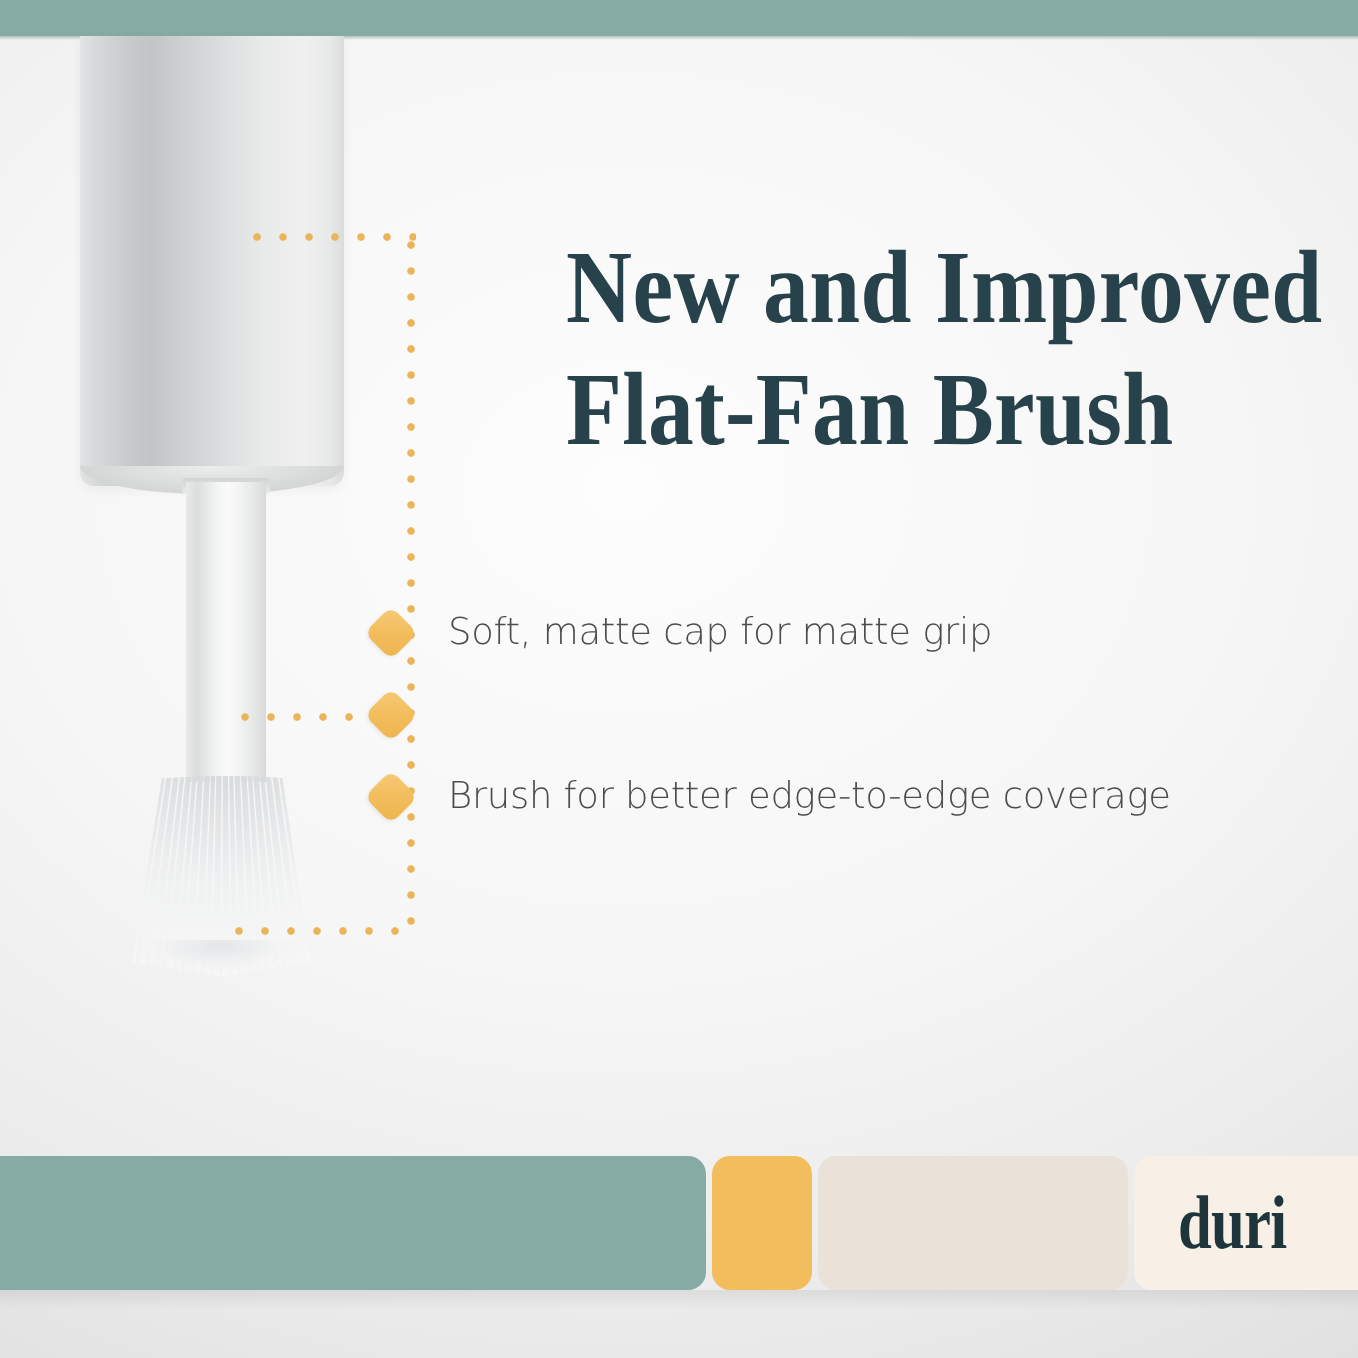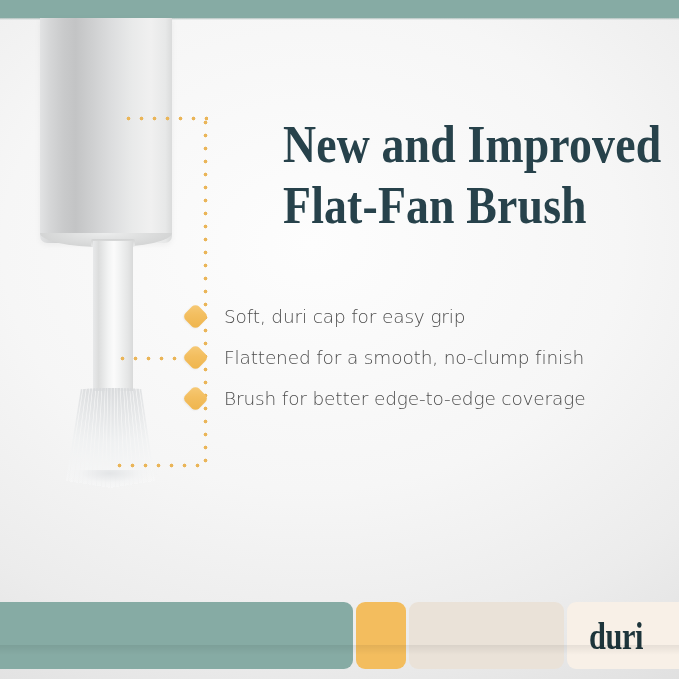--- a/index.html
+++ b/index.html
@@ -106,21 +106,21 @@
     margin-left:19px;
     font-family:"DejaVu Sans", sans-serif;
     font-weight:300;
     font-size:18.5px;
     color:#4c4c4c;
     letter-spacing:-.15px;
     white-space:nowrap;
   }
 
   
-  .bottom-bar{position:absolute;left:0;top:578px;width:679px;height:50px;margin-top:24px;}
+  .bottom-bar{position:absolute;left:0;top:578px;width:679px;height:50px;}
   .seg{position:absolute;top:0;height:67px;border-radius:9px;}
   .seg-green{left:-12px;width:365px;background:#86aba4;}
   .seg-amber{left:356px;width:50px;background:#f3bd5e;}
   .seg-cream{left:409px;width:155px;background:#eae2d8;}
   .seg-logo{
     left:567px;width:124px;background:#f8f0e7;
     display:flex;align-items:center;justify-content:flex-start;
   }
   .logo-text{
     margin-left:22px;
@@ -228,25 +228,24 @@
   <div class="dots-h" style="left:113px;top:463px;width:94px;"></div>
 
   <div class="headline">
     <span class="l">New and Improved</span>
     <span class="l">Flat-Fan Brush</span>
   </div>
 
   <div class="bullets">
     <div class="bullet">
       <span class="diamond"></span>
-      <span class="bullet-text">Soft, duri cap for easy grip</span>
+      <span class="bullet-text">Soft, matte cap for matte grip</span>
     </div>
     <div class="bullet">
       <span class="diamond"></span>
-      <span class="bullet-text">Flattened for a smooth, no-clump finish</span>
     </div>
     <div class="bullet">
       <span class="diamond"></span>
       <span class="bullet-text">Brush for better edge-to-edge coverage</span>
     </div>
   </div>
 
   <div class="bottom-bar">
     <div class="seg seg-green"></div>
     <div class="seg seg-amber"></div>

